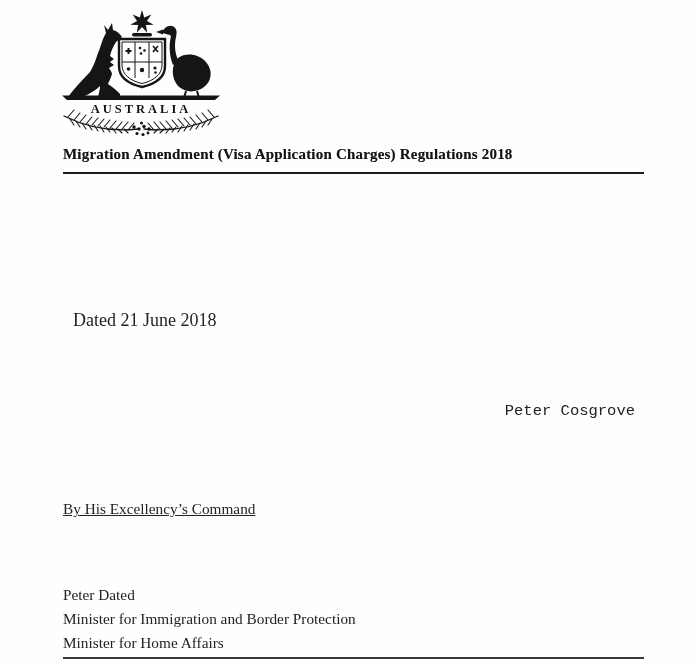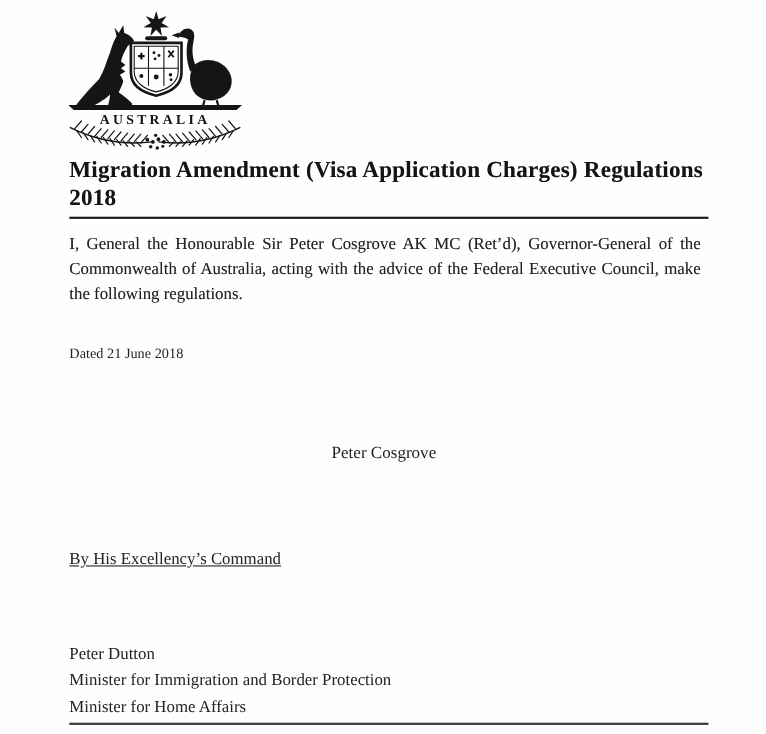--- a/index.html
+++ b/index.html
@@ -27,21 +27,21 @@
     font-size: 12.5px;
     letter-spacing: 3px;
     fill: #131313;
   }
   .title {
     position: absolute;
     left: 63px;
     top: 142px;
     width: 621px;
     margin: 0;
-    font-size: 21px;
+    font-size: 15px;
     line-height: 25px;
     font-weight: 700;
     color: #141414;
     letter-spacing: 0.2px;
     padding-bottom: 5px;
     border-bottom: 2px solid #1d1d1d;
     text-shadow: 0 0 0.5px rgba(0,0,0,0.4);
   }
   .preamble {
     position: absolute;
@@ -49,34 +49,35 @@
     top: 210px;
     width: 574px;
     margin: 0;
     font-size: 15.3px;
     line-height: 23px;
     text-align: justify;
     text-shadow: 0 0 0.4px rgba(0,0,0,0.35);
   }
   .dated {
     position: absolute;
-    left: 63px;
+    left: 73px;
     top: 309px;
     margin: 0;
-    font-size: 13px;
+    font-size: 18px;
     line-height: 23px;
   }
   .signature {
     position: absolute;
     left: 63px;
     top: 400px;
     width: 572px;
-    text-align: center;
+    text-align: right;
     font-size: 15.5px;
     line-height: 23px;
+    font-family: Liberation Mono, monospace;
   }
   .command {
     position: absolute;
     left: 63px;
     top: 497px;
     margin: 0;
     font-size: 15.3px;
     line-height: 23px;
     text-decoration: underline;
   }
@@ -163,32 +164,31 @@
       <circle class="fill" cx="87" cy="123" r="1.7"></circle>
       <circle class="fill" cx="79.5" cy="117" r="1.5"></circle>
       <circle class="fill" cx="75" cy="127.5" r="1.6"></circle>
       <circle class="fill" cx="81" cy="128.5" r="1.6"></circle>
       <circle class="fill" cx="86" cy="127" r="1.4"></circle>
     </g>
   </svg>
 
   <h1 class="title">Migration Amendment (Visa Application Charges) Regulations 2018</h1>
 
-  <p class="preamble">I, General the Honourable Sir Peter Cosgrove AK MC (Ret’d), Governor-General of the Commonwealth of Australia, acting with the advice of the Federal Executive Council, make the following regulations.</p>
 
   <p class="dated">Dated 21 June 2018</p>
 
   <div class="signature">
     <div>Peter Cosgrove</div>
   </div>
 
   <p class="command">By His Excellency’s Command</p>
 
   <div class="minister">
-    <div>Peter Dutton</div>
+    <div>Peter Dated</div>
     <div>Minister for Immigration and Border Protection</div>
     <div>Minister for Home Affairs</div>
   </div>
 
   <div class="bottom-rule"></div>
   <div class="edge-line"></div>
 
 </div>
 
 </body></html>

